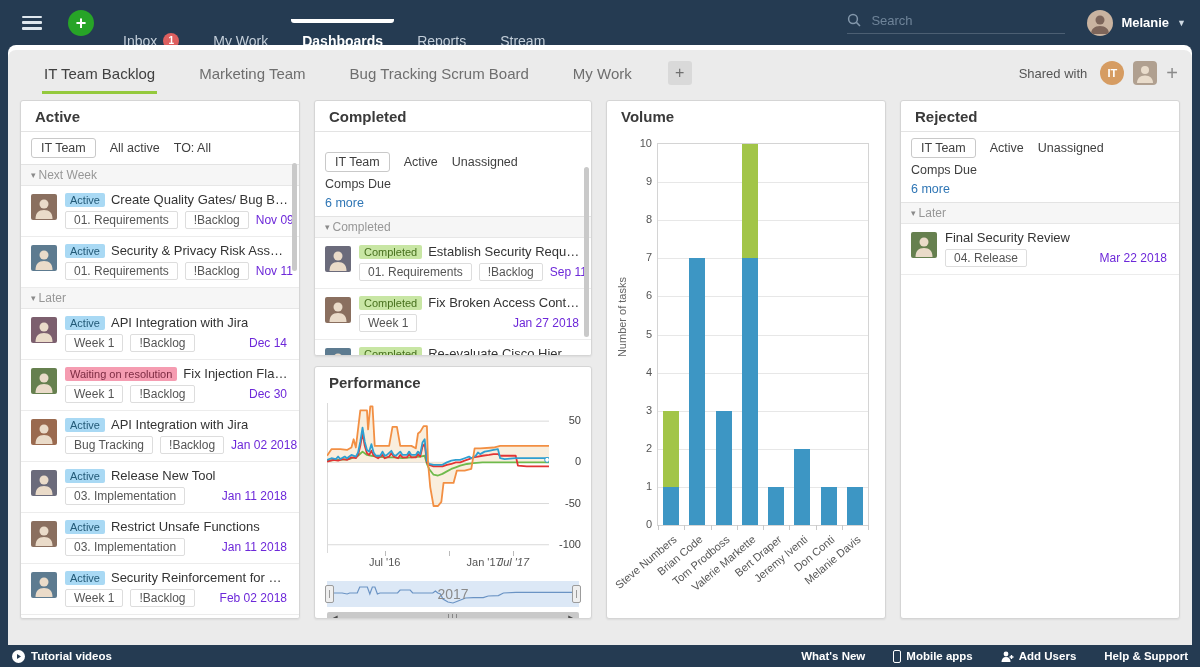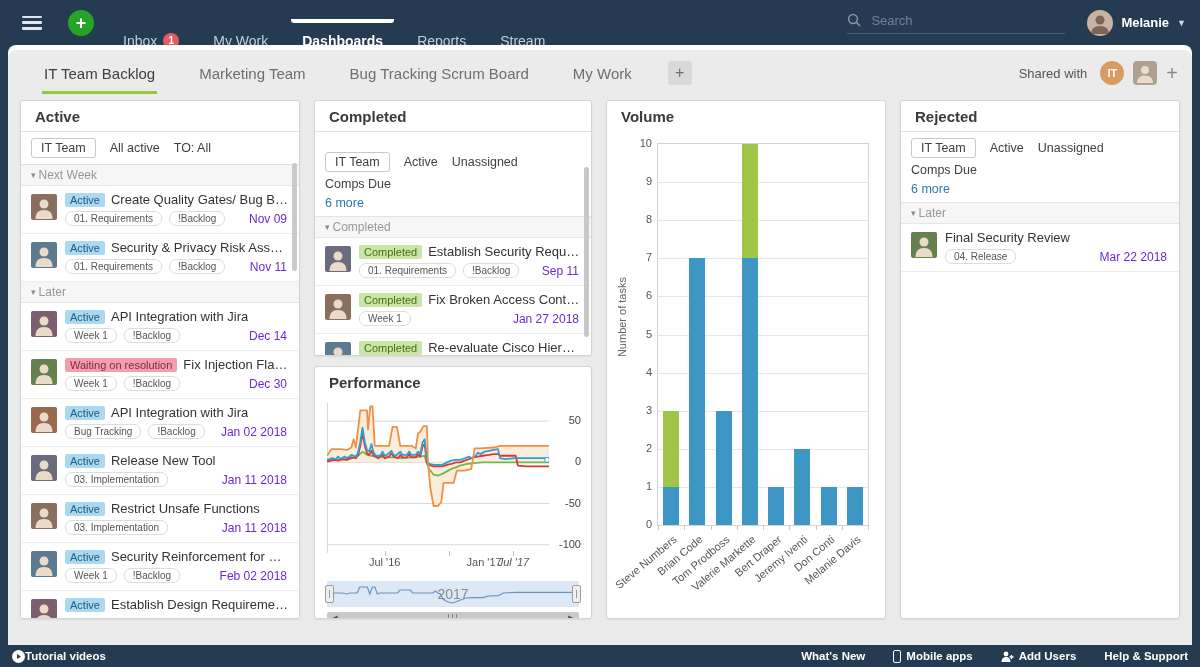--- a/index.html
+++ b/index.html
@@ -68,21 +68,21 @@
   .item { display:flex; gap:8px; padding:6px 10px 7px; border-bottom:1px solid #ececec; background:#fff; cursor:pointer;}
   .item .av { width:26px; height:26px; border-radius:2px; overflow:hidden; flex:none; margin-top:2px;}
   .ibody { flex:1; min-width:0; }
   .iline1 { display:flex; align-items:center; gap:6px; font-size:13px; color:#333; white-space:nowrap; overflow:hidden;}
   .sbadge { font-size:11px; padding:1px 5px; border-radius:2px; flex:none; }
   .st-active   { background:#a9d9f4; color:#235a77; }
   .st-completed{ background:#c8e6a4; color:#47701d; }
   .st-waiting  { background:#f59cb1; color:#7c2b42; }
   .ititle { overflow:hidden; text-overflow:ellipsis; }
   .iline2 { display:flex; align-items:center; gap:7px; margin-top:4px; }
-  .tag { border:1px solid #ddd; border-radius:7px; padding:1px 8px; font-size:10px; color:#555; background:#fff; white-space:nowrap;}
+  .tag { border:1px solid #ddd; border-radius:2px; padding:1px 8px; font-size:12px; color:#555; background:#fff; white-space:nowrap;}
   .idate { margin-left:auto; font-size:12px; color:#6d28d9; white-space:nowrap; padding-right:2px;}
   .vthumb { position:absolute; right:2px; width:5px; border-radius:3px; background:#c9c9c9; }
 
   
   .pchart { position:relative; margin:6px 12px 0; height:150px; flex:none;}
   .pchart svg { position:absolute; left:0; top:0; }
   .pylab { position:absolute; width:28px; right:-2px; text-align:right; font-size:11px; color:#444; }
   .pxlabels { position:relative; margin:0 42px 0 12px; height:18px; flex:none;}
   .pxlab { position:absolute; transform:translateX(-50%); font-size:11px; color:#555; top:3px; white-space:nowrap;}
   .pxtick { position:absolute; width:1px; height:5px; background:#bbb; top:-2px; }
@@ -105,21 +105,21 @@
   .vxtick { position:absolute; top:100%; width:1px; height:5px; background:#c9c9c9; }
   .vxlab { position:absolute; top:calc(100% + 8px); width:96px; text-align:right; font-size:11px; color:#555;
     transform:rotate(-40deg); transform-origin:100% 0; white-space:nowrap;}
   .ylab { position:absolute; left:9px; top:30%; writing-mode:vertical-rl; transform:rotate(180deg); font-size:11px; color:#666;}
 
   
   .footer { position:fixed; left:0; right:0; bottom:0; height:22px; background:#253b52; display:flex;
     align-items:center; padding:0 12px; color:#fff; font-size:11.5px; font-weight:bold; }
   .flgroup { margin-left:auto; display:flex; align-items:center; }
   .flink-b { margin-left:28px; display:flex; align-items:center; gap:5px; cursor:pointer; }
-  .tut { display:flex; align-items:center; cursor:pointer;}
+  .tut { display:flex; align-items:center; gap:6px; cursor:pointer;}
   .phone-ic { width:8px; height:13px; border:1.5px solid #fff; border-radius:2px; display:inline-block;}
 </style>
 </head>
 <body>
 
 <nav class="nav">
   <div class="hamburger">
       <i></i>
       <i></i>
       <i></i>

